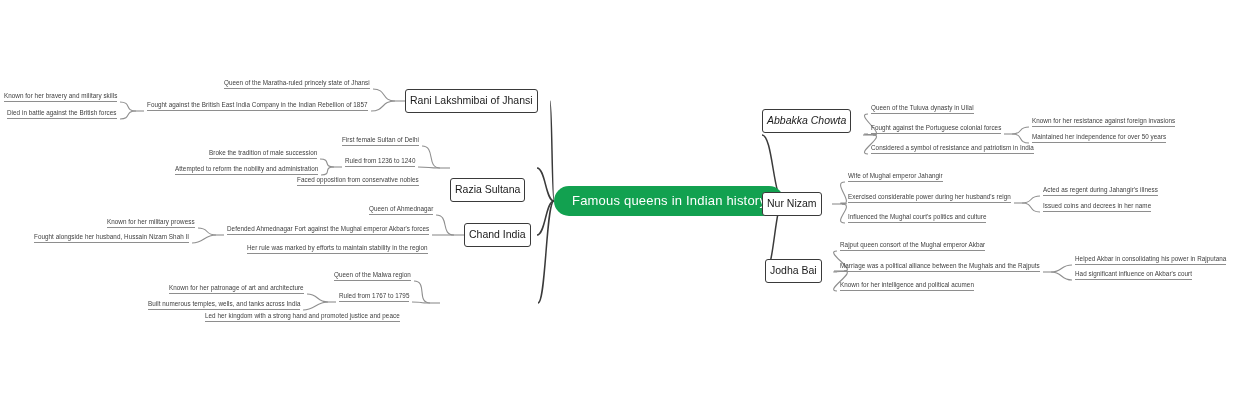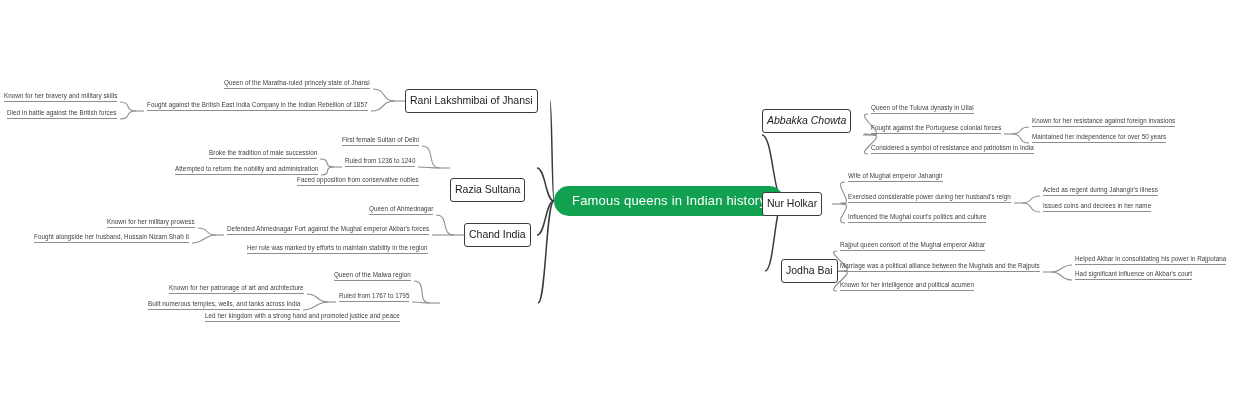--- a/index.html
+++ b/index.html
@@ -140,26 +140,26 @@
   <div class="leaf l" style="left:148px;top:301px;">Built numerous temples, wells, and tanks across India</div>
   <div class="leaf l" style="left:205px;top:313px;">Led her kingdom with a strong hand and promoted justice and peace</div>
 
   <div class="node1" style="left:762px;top:109px;font-style:italic;">Abbakka Chowta</div>
   <div class="leaf r" style="left:871px;top:105px;">Queen of the Tuluva dynasty in Ullal</div>
   <div class="leaf r" style="left:871px;top:125px;">Fought against the Portuguese colonial forces</div>
   <div class="leaf r" style="left:1032px;top:118px;">Known for her resistance against foreign invasions</div>
   <div class="leaf r" style="left:1032px;top:134px;">Maintained her independence for over 50 years</div>
   <div class="leaf r" style="left:871px;top:145px;">Considered a symbol of resistance and patriotism in India</div>
 
-  <div class="node1" style="left:762px;top:192px;">Nur Holkar</div>
+  <div class="node1" style="left:762px;top:192px;">Nur Nizam</div>
   <div class="leaf r" style="left:848px;top:173px;">Wife of Mughal emperor Jahangir</div>
   <div class="leaf r" style="left:848px;top:194px;">Exercised considerable power during her husband's reign</div>
   <div class="leaf r" style="left:1043px;top:187px;">Acted as regent during Jahangir's illness</div>
   <div class="leaf r" style="left:1043px;top:203px;">Issued coins and decrees in her name</div>
   <div class="leaf r" style="left:848px;top:214px;">Influenced the Mughal court's politics and culture</div>
 
-  <div class="node1" style="left:765px;top:259px;margin-left:16px;">Jodha Bai</div>
+  <div class="node1" style="left:765px;top:259px;">Jodha Bai</div>
   <div class="leaf r" style="left:840px;top:242px;">Rajput queen consort of the Mughal emperor Akbar</div>
   <div class="leaf r" style="left:840px;top:263px;">Marriage was a political alliance between the Mughals and the Rajputs</div>
   <div class="leaf r" style="left:1075px;top:256px;">Helped Akbar in consolidating his power in Rajputana</div>
   <div class="leaf r" style="left:1075px;top:271px;">Had significant influence on Akbar's court</div>
   <div class="leaf r" style="left:840px;top:282px;">Known for her intelligence and political acumen</div>
 </div>
 
 </body></html>

